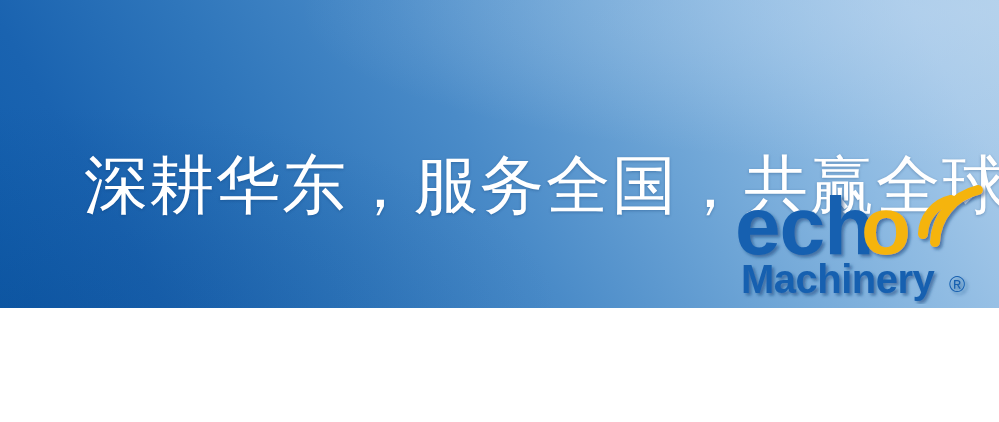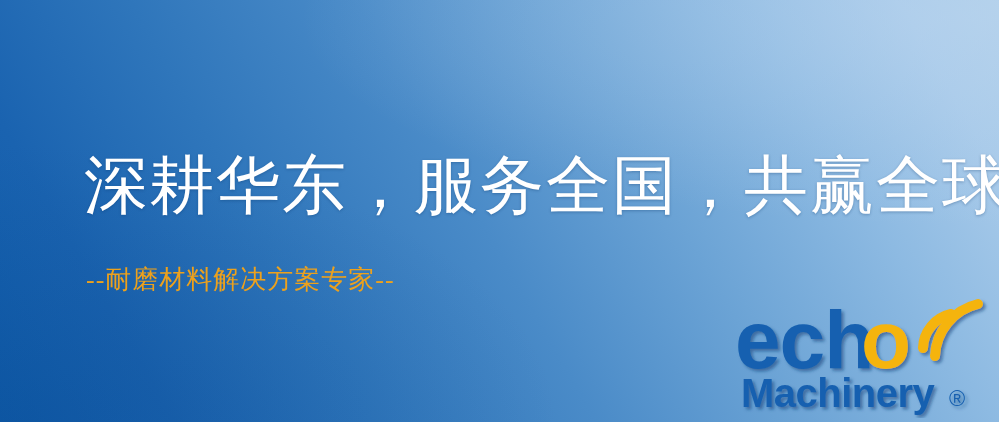--- a/index.html
+++ b/index.html
@@ -3,21 +3,21 @@
 <meta charset="utf-8">
 <style>
   html, body {
     margin: 0;
     padding: 0;
     background: #ffffff;
   }
   #banner {
     position: relative;
     width: 999px;
-    height: 422px;
+    height: 308px;
     overflow: hidden;
     
     background:
       linear-gradient(60deg,
         #0f5cab 0%,
         #1a63b0 14%,
         #2f76bb 30%,
         #4a8bc8 48%,
         #6ba3d5 64%,
         #8dbae2 80%,
@@ -75,21 +75,20 @@
   }
   .logo svg { display: block; width: 100%; height: 100%; }
 </style>
 </head>
 <body>
 
 <div id="banner">
 
   <div class="headline">深耕华东，服务全国，共赢全球</div>
 
-  <div class="subtitle">--耐磨材料解决方案专家--</div>
 
   <div class="logo">
     <svg viewBox="0 0 258 126" xmlns="http://www.w3.org/2000/svg">
       <defs>
         <filter id="dropsh" x="-20%" y="-20%" width="150%" height="150%">
           <feDropShadow dx="2.5" dy="2.5" stdDeviation="1.6" flood-color="#0b3f77" flood-opacity="0.55"></feDropShadow>
         </filter>
       </defs>
 
       <g filter="url(#dropsh)">

